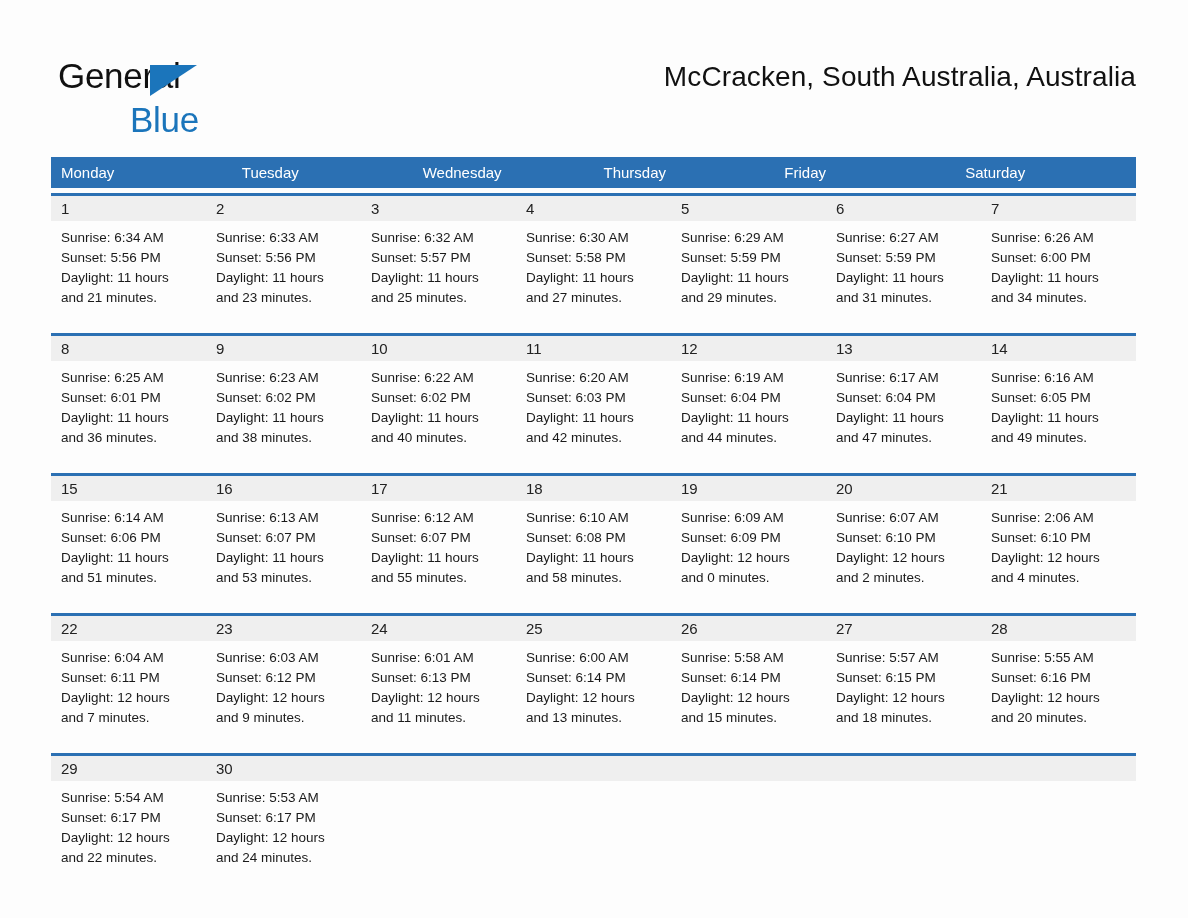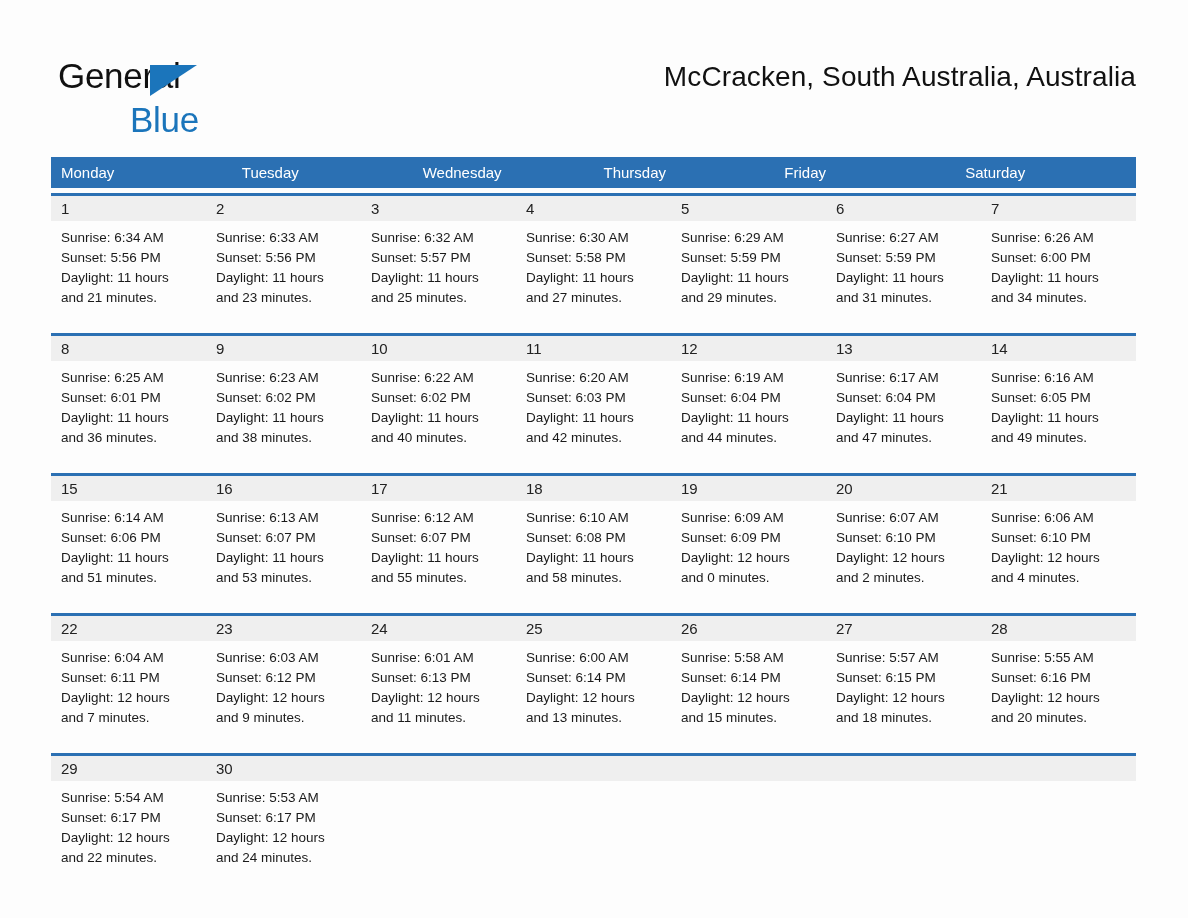--- a/index.html
+++ b/index.html
@@ -329,21 +329,21 @@
           <div class="ln">Daylight: 12 hours</div>
           <div class="ln">and 0 minutes.</div>
         </div>
         <div class="bd">
           <div class="ln">Sunrise: 6:07 AM</div>
           <div class="ln">Sunset: 6:10 PM</div>
           <div class="ln">Daylight: 12 hours</div>
           <div class="ln">and 2 minutes.</div>
         </div>
         <div class="bd">
-          <div class="ln">Sunrise: 6:06 AM</div>
+          <div class="ln">Sunrise: 2:06 AM</div>
           <div class="ln">Sunset: 6:10 PM</div>
           <div class="ln">Daylight: 12 hours</div>
           <div class="ln">and 4 minutes.</div>
         </div>
       </div>
     </div>
 
     <div class="week">
       <div class="daynums">
         <div class="dn">22</div>

